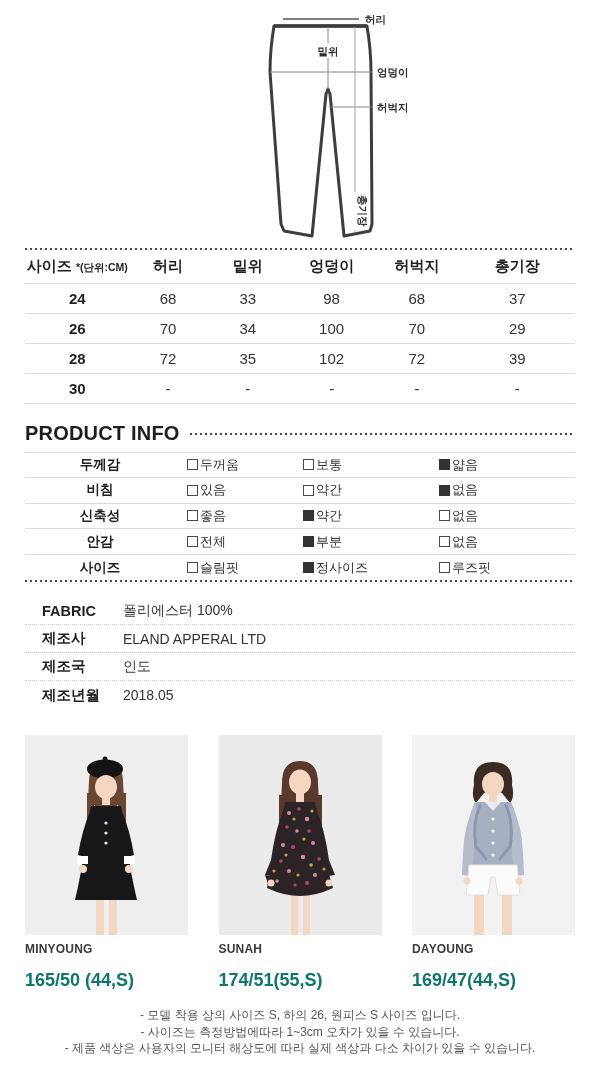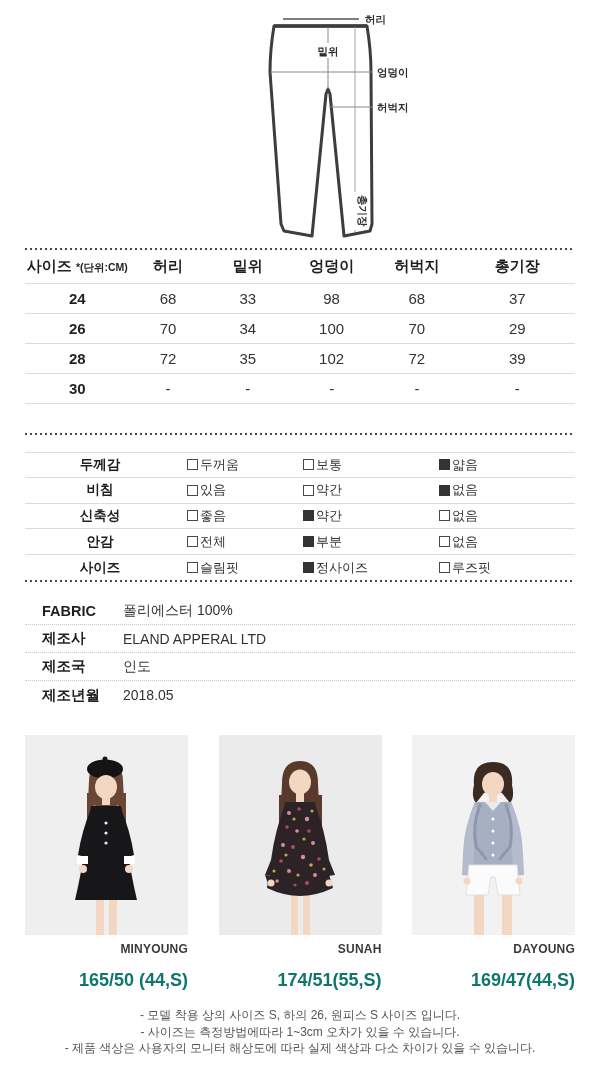--- a/index.html
+++ b/index.html
@@ -43,21 +43,21 @@
 
   
   .manufacture { margin-top:15px; }
   .mf-row { display:flex; align-items:center; height:28px; font-size:14px; border-bottom:1px dotted #c9c9c9; }
   .mf-row:last-child { border-bottom:none; }
   .mf-label { width:80px; padding-left:17px; font-weight:bold; color:#1f1f1f; font-size:14.5px; flex:0 0 auto; }
   .mf-value { color:#333; padding-left:18px; }
 
   
   .models { margin-top:26px; display:flex; justify-content:space-between; }
-  .model { width:163px; text-align:right; }
+  .model { width:163px; text-align:left; }
   .photo { width:163px; height:200px; overflow:hidden; }
   .photo svg { display:block; }
   .model-name { font-weight:bold; font-size:12px; color:#3a3a3a; margin-top:7px; letter-spacing:0.2px; }
   .model-size { font-size:18px; font-weight:bold; color:#0f766e; margin-top:14px; }
 
   
   .notes { margin-top:16px; text-align:center; font-size:12px; color:#555; line-height:16.5px; }
   .notes p { margin:0; }
 </style>
 </head>
@@ -143,20 +143,21 @@
           <td>-</td>
           <td>-</td>
           <td>-</td>
         </tr>
       </tbody>
     </table>
   </section>
 
   <section class="product-info">
     <div class="sec-header">
+      <h2 class="sec-title">PRODUCT INFO</h2>
       <div class="dotline-dark"></div>
     </div>
 
     <div class="pi-table">
       <div class="pi-row">
         <div class="pi-label">두께감</div>
         <div class="pi-opts">
           <div class="opt">
               <span class="cb"></span>
               <span class="opt-text">두꺼움</span>

